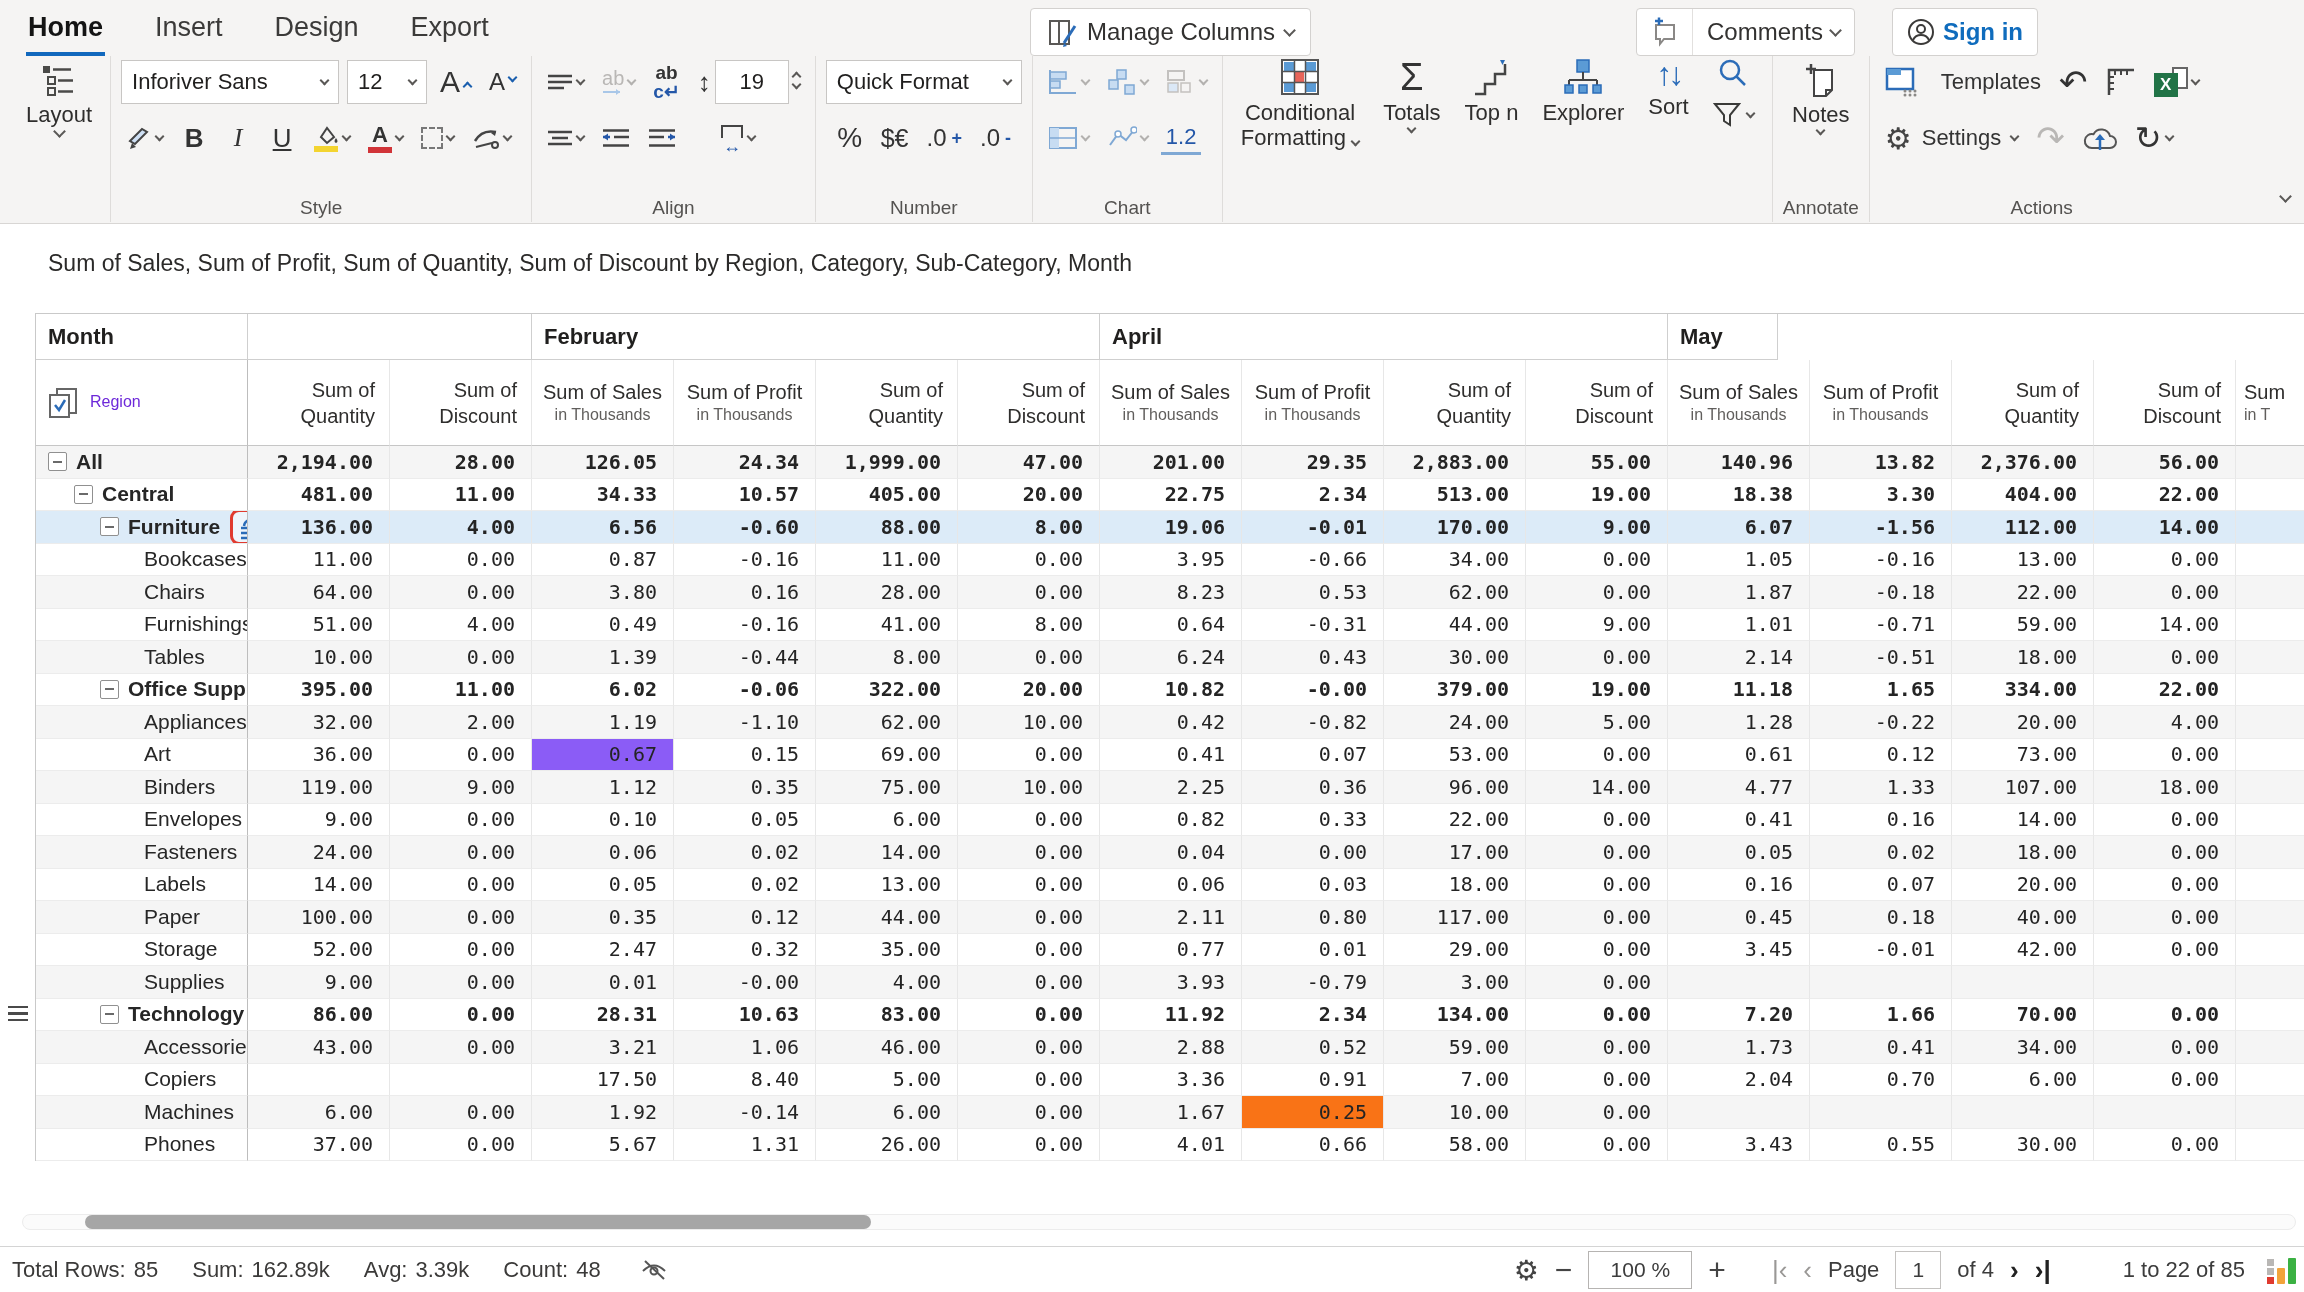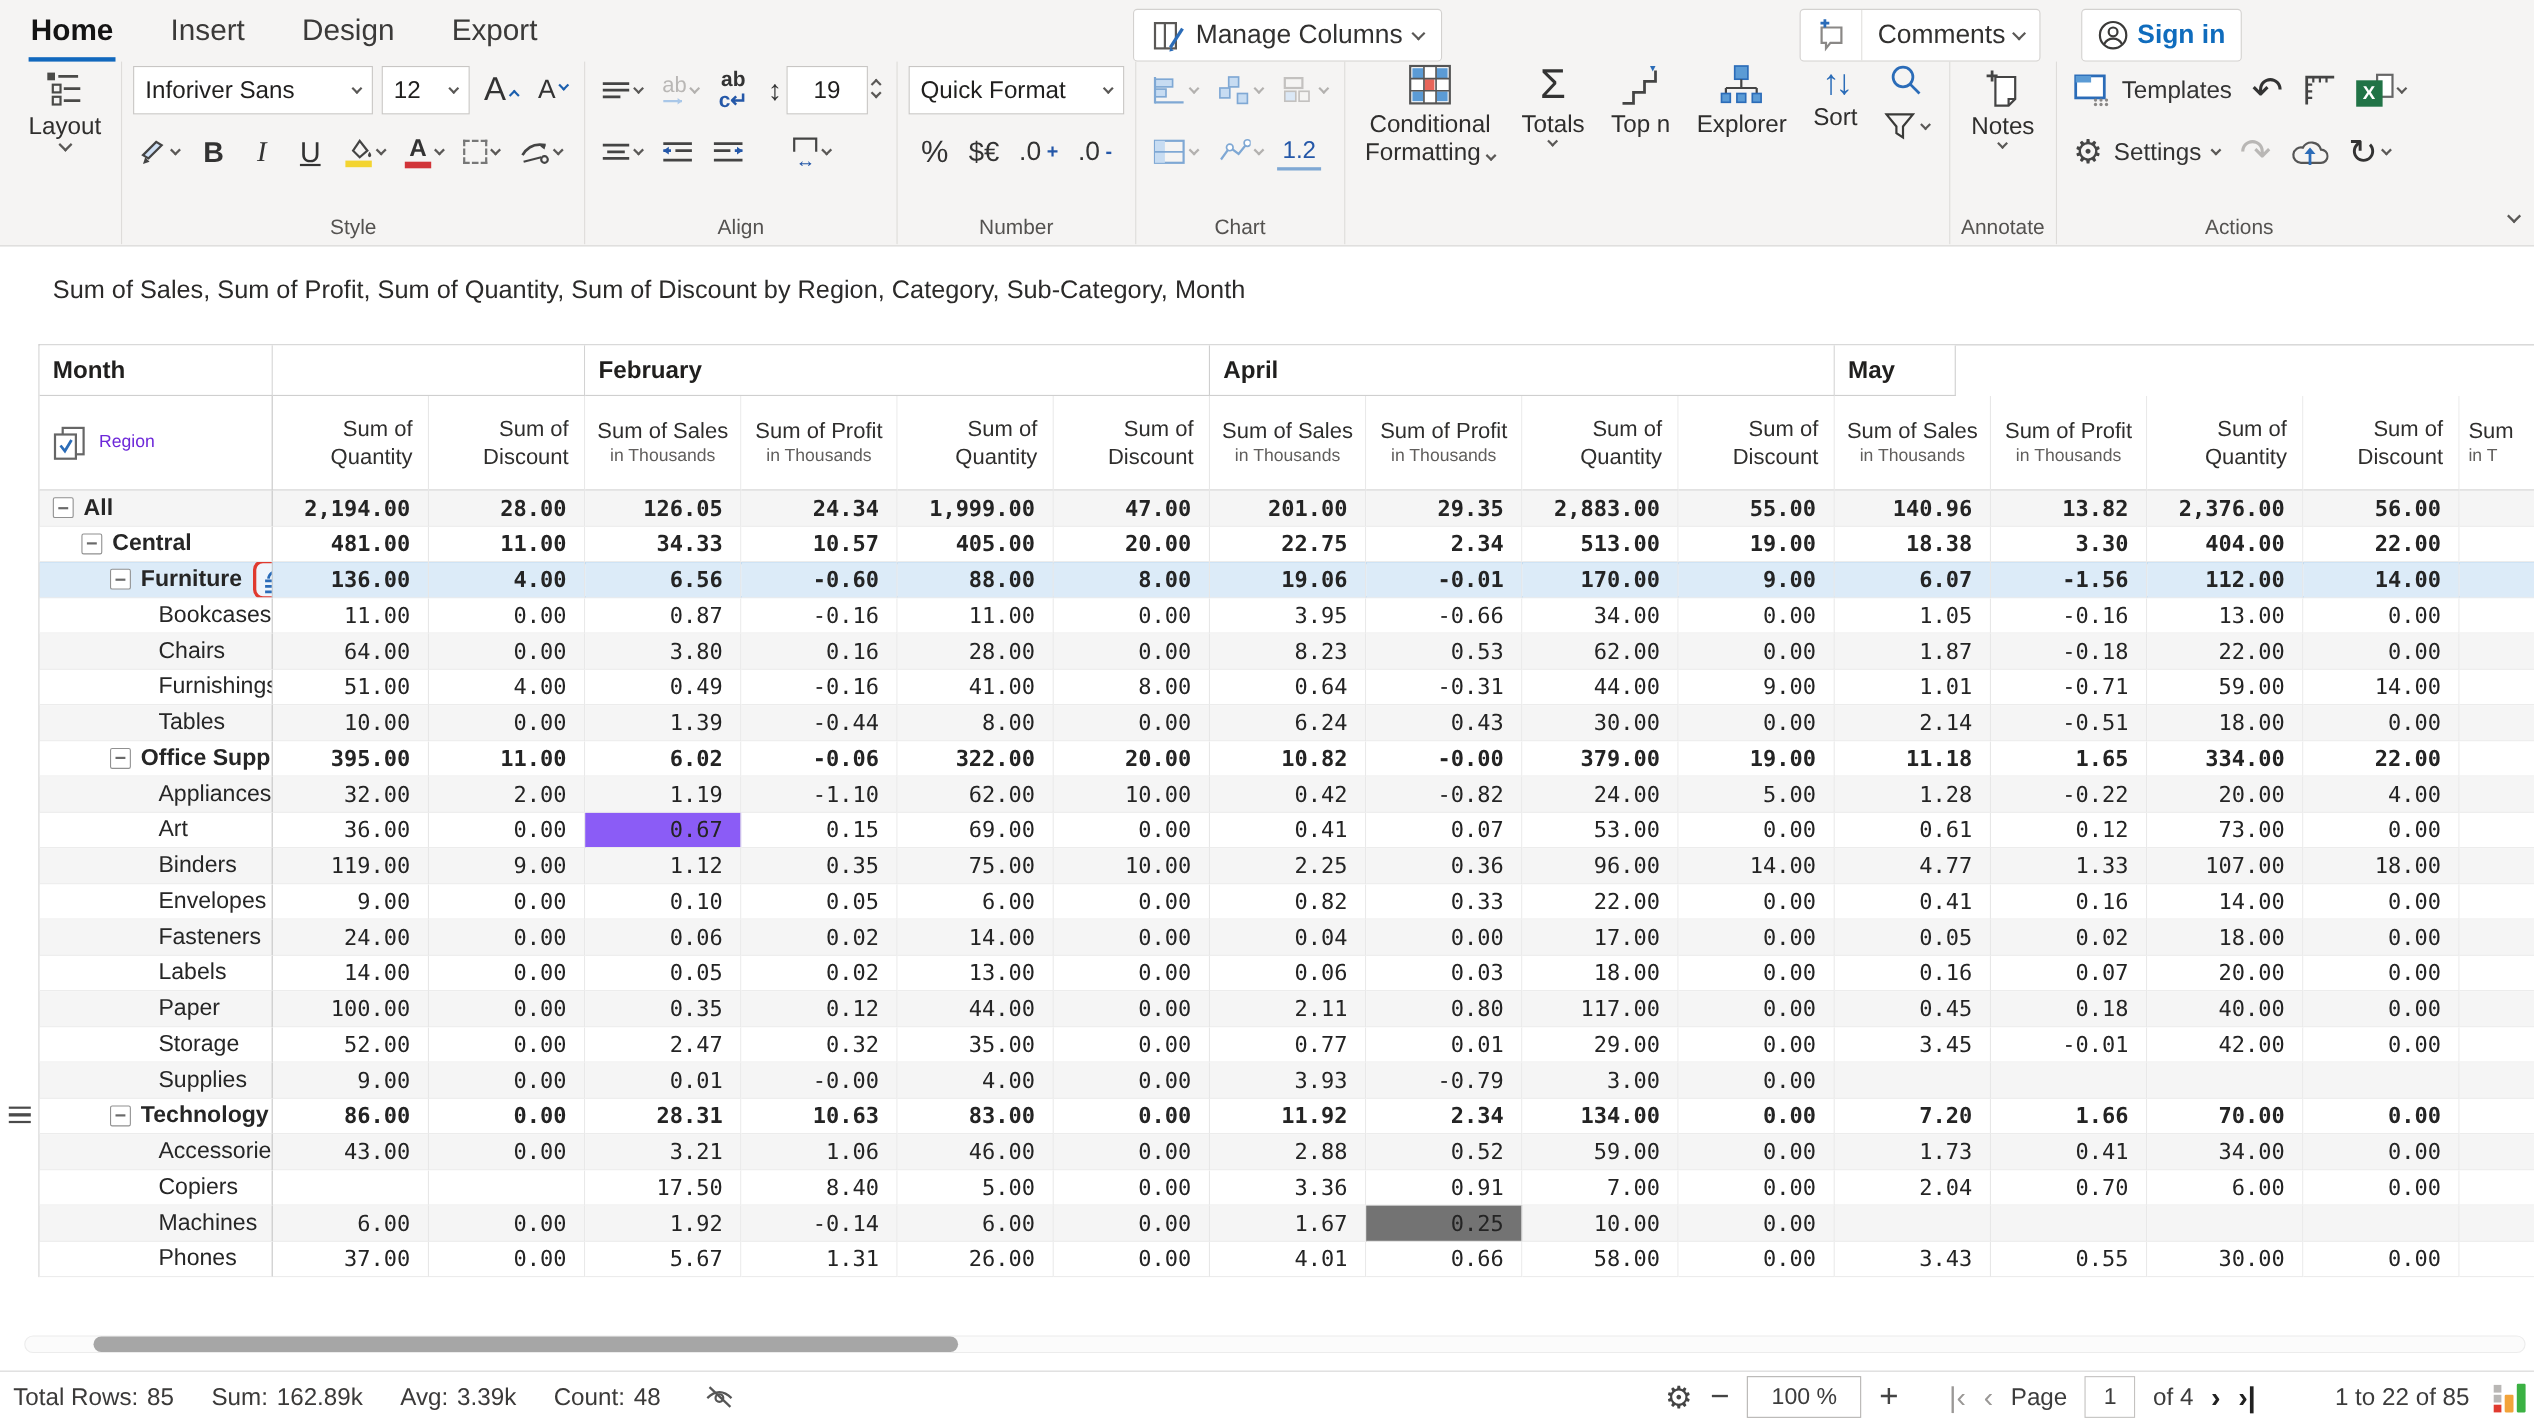--- a/index.html
+++ b/index.html
@@ -450,21 +450,21 @@
           <span class="lbl">Notes</span>
           <span class="chev sm"></span>
         </div>
       </div>
       <div class="glabel">Annotate</div>
     </div>
 
     <div class="grp">
       <div class="grows">
         <div class="grow">
-          <div class="ib" style="gap:10px">
+          <div class="ib" style="gap:22px">
             <svg width="34" height="30" viewBox="0 0 34 30">
                 <rect x="2" y="2" width="26" height="20" fill="#fff" stroke="#2b6cb8" stroke-width="2.5"></rect>
                 <rect x="2" y="2" width="14" height="6" fill="#5b9bd5"></rect>
                 <g fill="#8a8886">
                   <circle cx="20" cy="24" r="1.5"></circle>
                   <circle cx="25" cy="24" r="1.5"></circle>
                   <circle cx="30" cy="24" r="1.5"></circle>
                   <circle cx="20" cy="28" r="1.5"></circle>
                   <circle cx="25" cy="28" r="1.5"></circle>
                   <circle cx="30" cy="28" r="1.5"></circle>
@@ -1022,21 +1022,21 @@
       <div class="tc rowhead lblcell" style="width: 212px; height: 32.5px; background: rgb(245, 245, 245); padding-left: 108px;">
         <span style="white-space: nowrap;">Machines</span>
       </div>
       <div class="tc numcell" style="width: 142px; height: 32.5px; background: rgb(245, 245, 245);">6.00</div>
       <div class="tc numcell" style="width: 142px; height: 32.5px; background: rgb(245, 245, 245);">0.00</div>
       <div class="tc numcell" style="width: 142px; height: 32.5px; background: rgb(245, 245, 245);">1.92</div>
       <div class="tc numcell" style="width: 142px; height: 32.5px; background: rgb(245, 245, 245);">-0.14</div>
       <div class="tc numcell" style="width: 142px; height: 32.5px; background: rgb(245, 245, 245);">6.00</div>
       <div class="tc numcell" style="width: 142px; height: 32.5px; background: rgb(245, 245, 245);">0.00</div>
       <div class="tc numcell" style="width: 142px; height: 32.5px; background: rgb(245, 245, 245);">1.67</div>
-      <div class="tc numcell" style="width: 142px; height: 32.5px; background: #737373;">0.25</div>
+      <div class="tc numcell" style="width: 142px; height: 32.5px; background: #f97316;">0.25</div>
       <div class="tc numcell" style="width: 142px; height: 32.5px; background: rgb(245, 245, 245);">10.00</div>
       <div class="tc numcell" style="width: 142px; height: 32.5px; background: rgb(245, 245, 245);">0.00</div>
       <div class="tc numcell" style="width: 142px; height: 32.5px; background: rgb(245, 245, 245);"></div>
       <div class="tc numcell" style="width: 142px; height: 32.5px; background: rgb(245, 245, 245);"></div>
       <div class="tc numcell" style="width: 142px; height: 32.5px; background: rgb(245, 245, 245);"></div>
       <div class="tc numcell" style="width: 142px; height: 32.5px; background: rgb(245, 245, 245);"></div>
       <div class="tc" style="width: 110px; height: 32.5px; background: rgb(245, 245, 245);"></div>
     </div>
     <div class="trow">
       <div class="tc rowhead lblcell" style="width: 212px; height: 32.5px; background: rgb(255, 255, 255); padding-left: 108px;">

